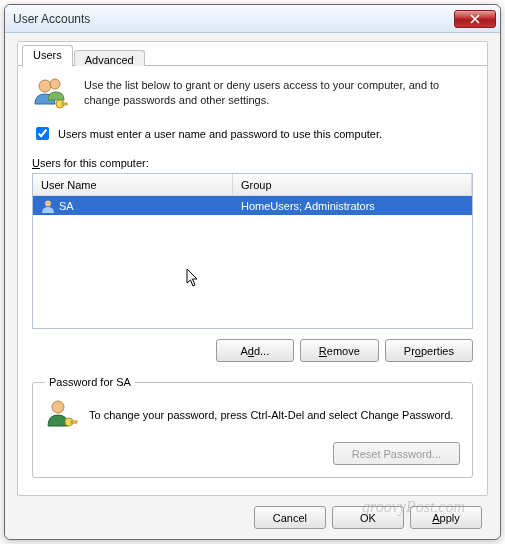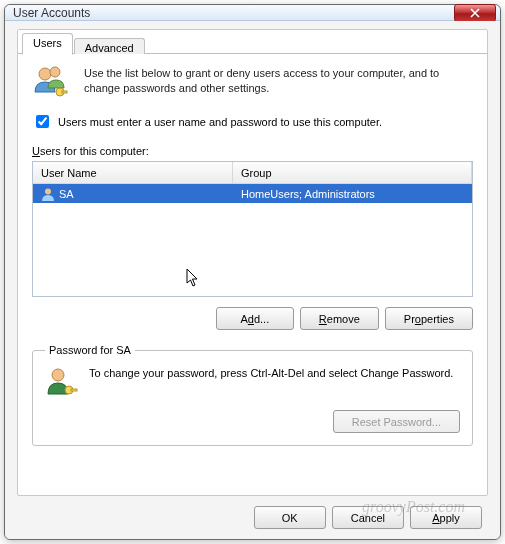--- a/index.html
+++ b/index.html
@@ -18,21 +18,21 @@
     height: 536px;
     margin: 4px;
     border: 1px solid #6a6a6a;
     border-radius: 6px;
     background: linear-gradient(#f5f9fe, #eef4fb);
     box-shadow: 0 2px 10px rgba(0,0,0,0.25);
     display: flex;
     flex-direction: column;
   }
   .titlebar {
-    height: 16px;
+    height: 28px;
     background: linear-gradient(#f7fbff, #dce8f7);
     border-bottom: 1px solid #b8c8dc;
     border-radius: 6px 6px 0 0;
     display: flex;
     align-items: center;
     padding: 0 4px 0 8px;
   }
   .title { flex: 1; font-size: 12px; color: #333; }
   .close-btn {
     width: 42px; height: 18px;
@@ -109,21 +109,21 @@
     width: 36px; height: 36px;
     flex-shrink: 0;
   }
   .instruct-text { font-size: 11px; line-height: 1.35; color: #222; padding-top: 2px; }
   .chkrow { display: flex; align-items: center; gap: 6px; margin-bottom: 14px; }
   .chkrow input { width: 13px; height: 13px; }
   .label-underline { font-size: 11px; margin-bottom: 4px; }
   .label-underline .u { text-decoration: underline; }
   .listview {
     border: 1px solid #b5c3d3;
-    height: 136px;
+    height: 156px;
     background: #fff;
     overflow: hidden;
     margin-bottom: 10px;
   }
   .lv-head {
     display: flex;
     height: 22px;
     background: linear-gradient(#fdfdfd, #ececec);
     border-bottom: 1px solid #d0d8e2;
     font-size: 11px;
@@ -167,21 +167,21 @@
     background: linear-gradient(#f7f7f7,#ececec);
   }
   .btn .u { text-decoration: underline; }
   fieldset.pw {
     border: 1px solid #c2c2c2;
     border-radius: 3px;
     padding: 10px 12px 12px 12px;
     margin: 0;
   }
   fieldset.pw legend { font-size: 11px; padding: 0 4px; }
-  .pw-body { display: flex; gap: 10px; align-items: flex-start; }
+  .pw-body { display: flex; gap: 10px; align-items: center; }
   .pw-text { font-size: 11px; line-height: 1.35; flex: 1; }
   .pw-btnrow { display: flex; justify-content: flex-end; margin-top: 10px; }
   .footer {
     display: flex; justify-content: flex-end; gap: 6px;
     padding: 10px 6px 0 0;
   }
   .cursor {
     position: absolute;
     left: 186px; top: 268px;
     width: 14px; height: 20px;
@@ -277,22 +277,22 @@
           </div>
           <div class="pw-btnrow">
             <button class="btn disabled" disabled="">Reset Password...</button>
           </div>
         </fieldset>
 
       </div>
     </div>
 
     <div class="footer">
+      <button class="btn" style="min-width:72px">Cancel</button>
       <button class="btn" style="min-width:72px">OK</button>
-      <button class="btn" style="min-width:72px">Cancel</button>
       <button class="btn" style="min-width:72px"><span class="u">A</span>pply</button>
     </div>
   </div>
 </div>
 
 <svg class="cursor" viewBox="0 0 14 20">
   <path d="M1 1 L1 15 L4.5 12 L7 18 L9 17 L6.5 11 L11 11 Z" fill="#fff" stroke="#000" stroke-width="1"></path>
 </svg>
 
 <div class="watermark">groovyPost.com</div>

